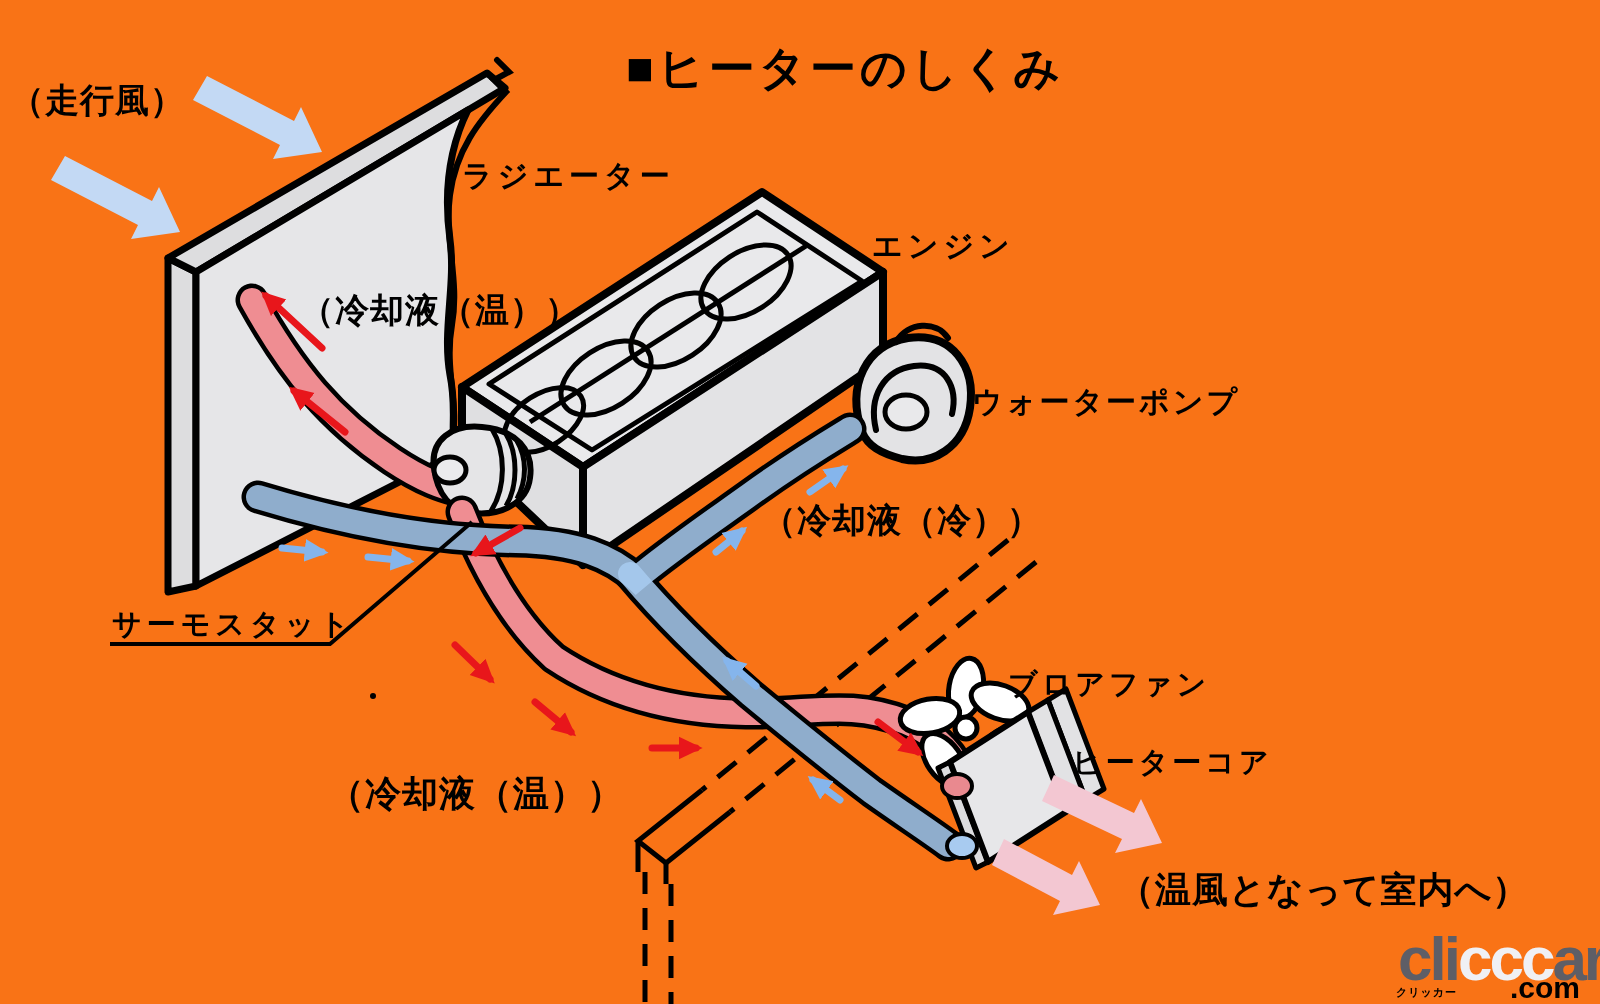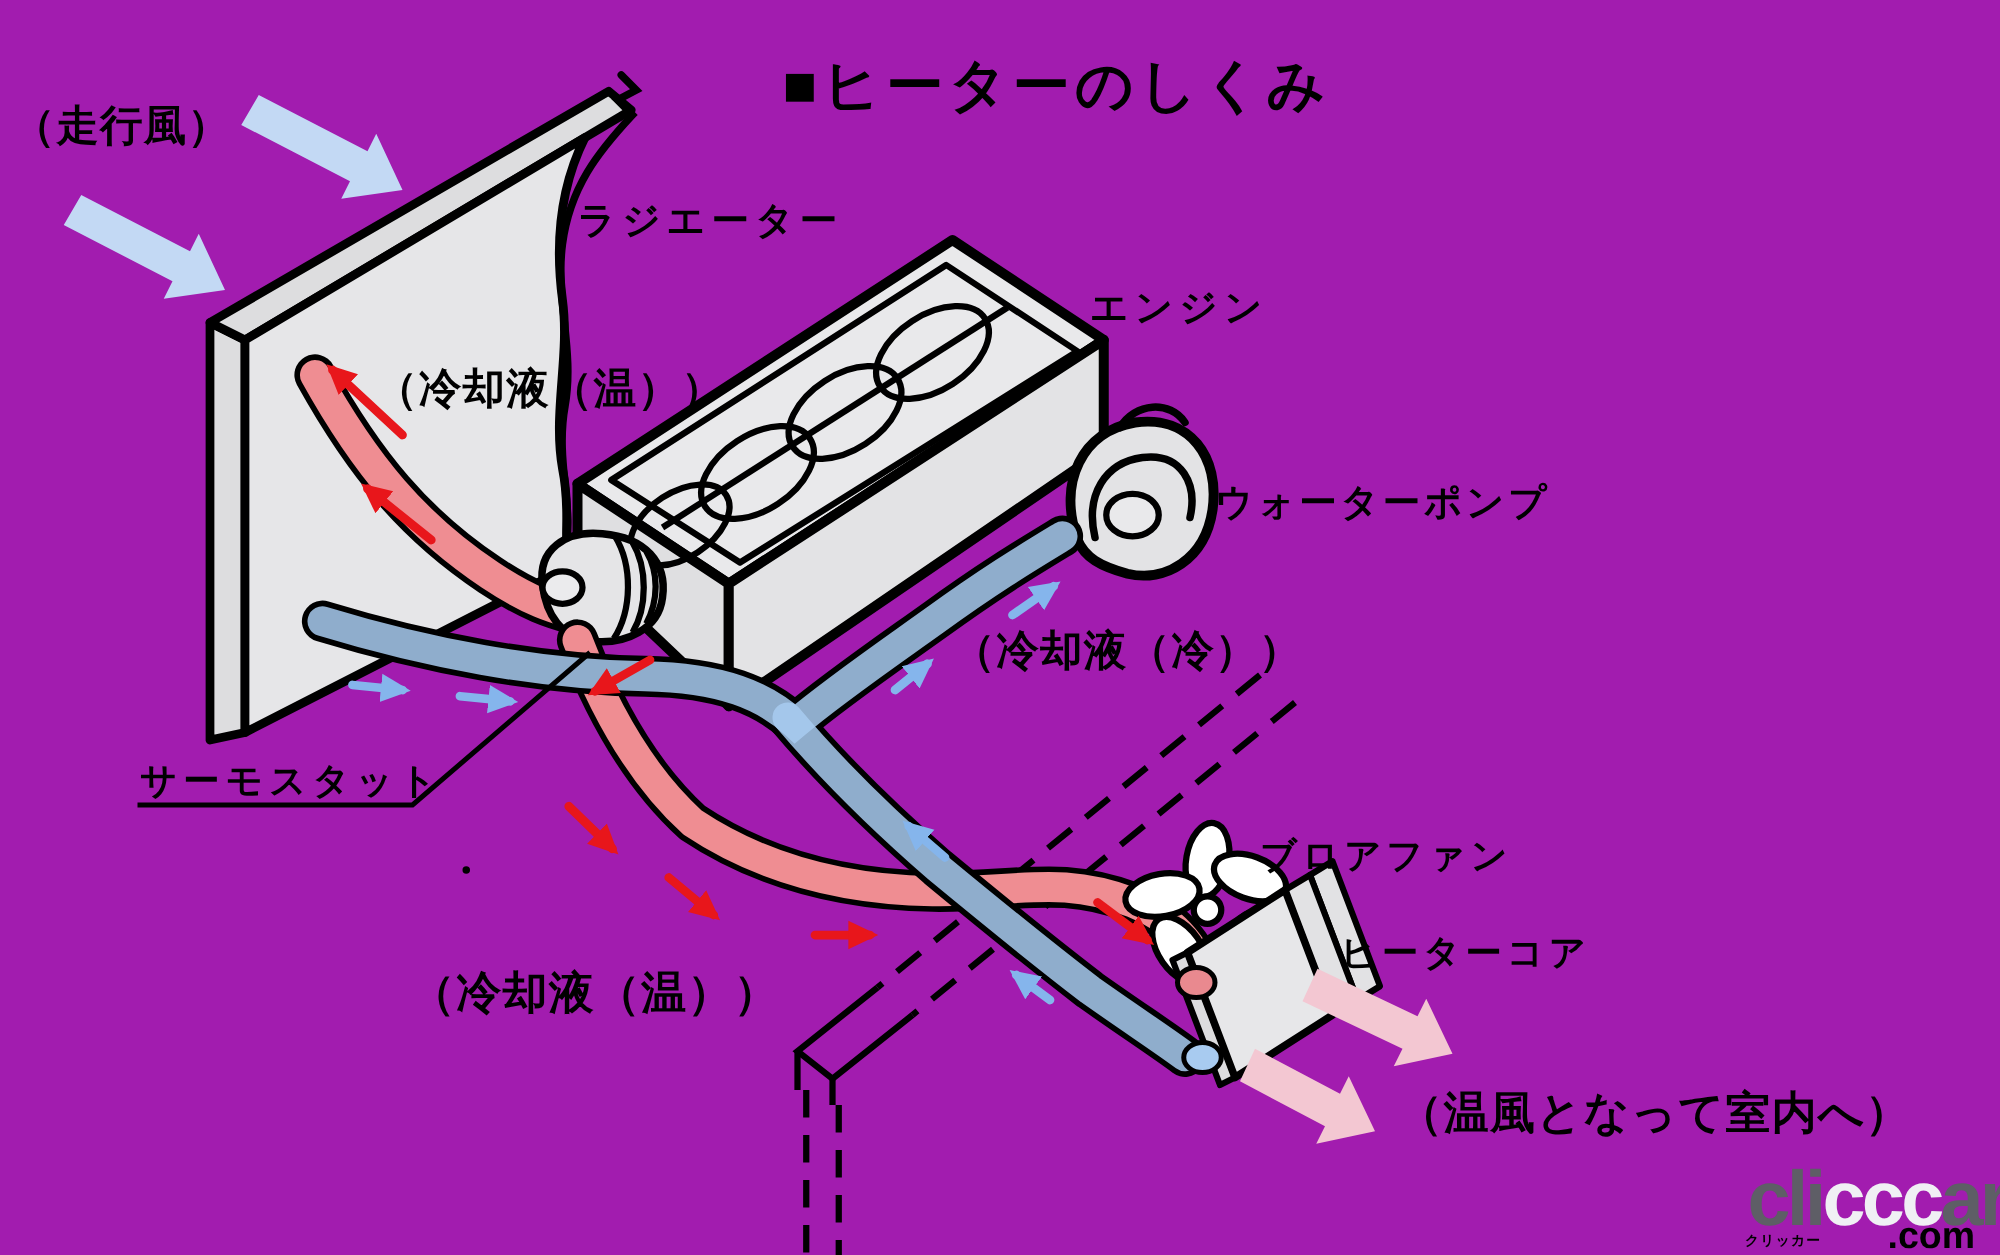--- a/index.html
+++ b/index.html
@@ -1,16 +1,16 @@
 <!DOCTYPE html>
 <html><head>
 <meta charset="utf-8">
 <style>
   html,body{margin:0;padding:0;background:#ffffff;}
-  .stage{position:relative;width:1600px;height:1004px;background:#a21caf;overflow:hidden;
+  .stage{position:relative;width:1600px;height:1004px;background:#f97316;overflow:hidden;
          font-family:"Liberation Sans","DejaVu Sans",sans-serif;}
   svg{display:block;}
   text{fill:#000;font-weight:700;}
   .outline{stroke:#000;fill:none;}
 </style>
 </head>
 <body>
 
 <div class="stage">
 <svg width="1600" height="1004" viewBox="0 0 1600 1004">

